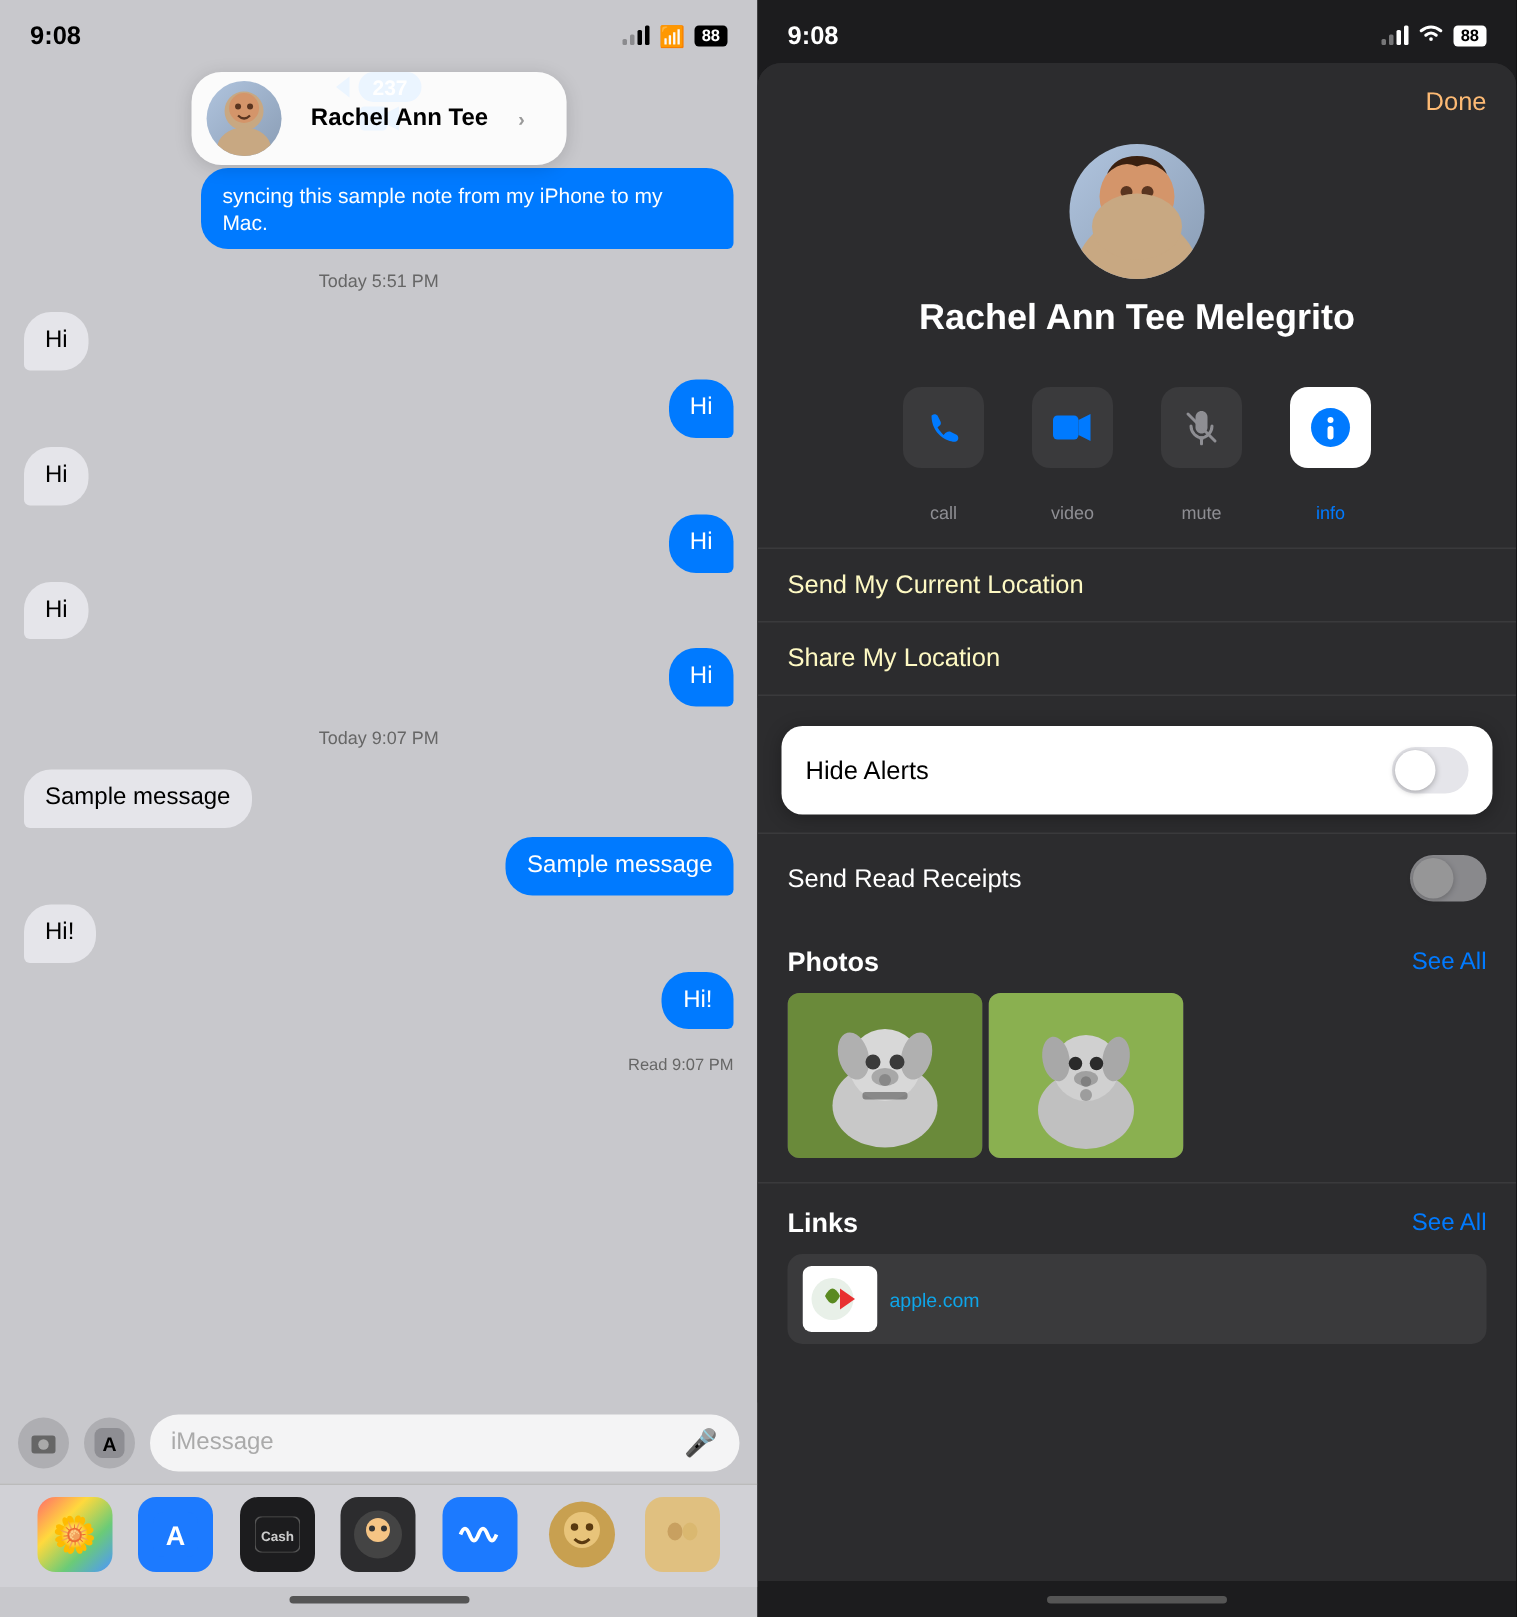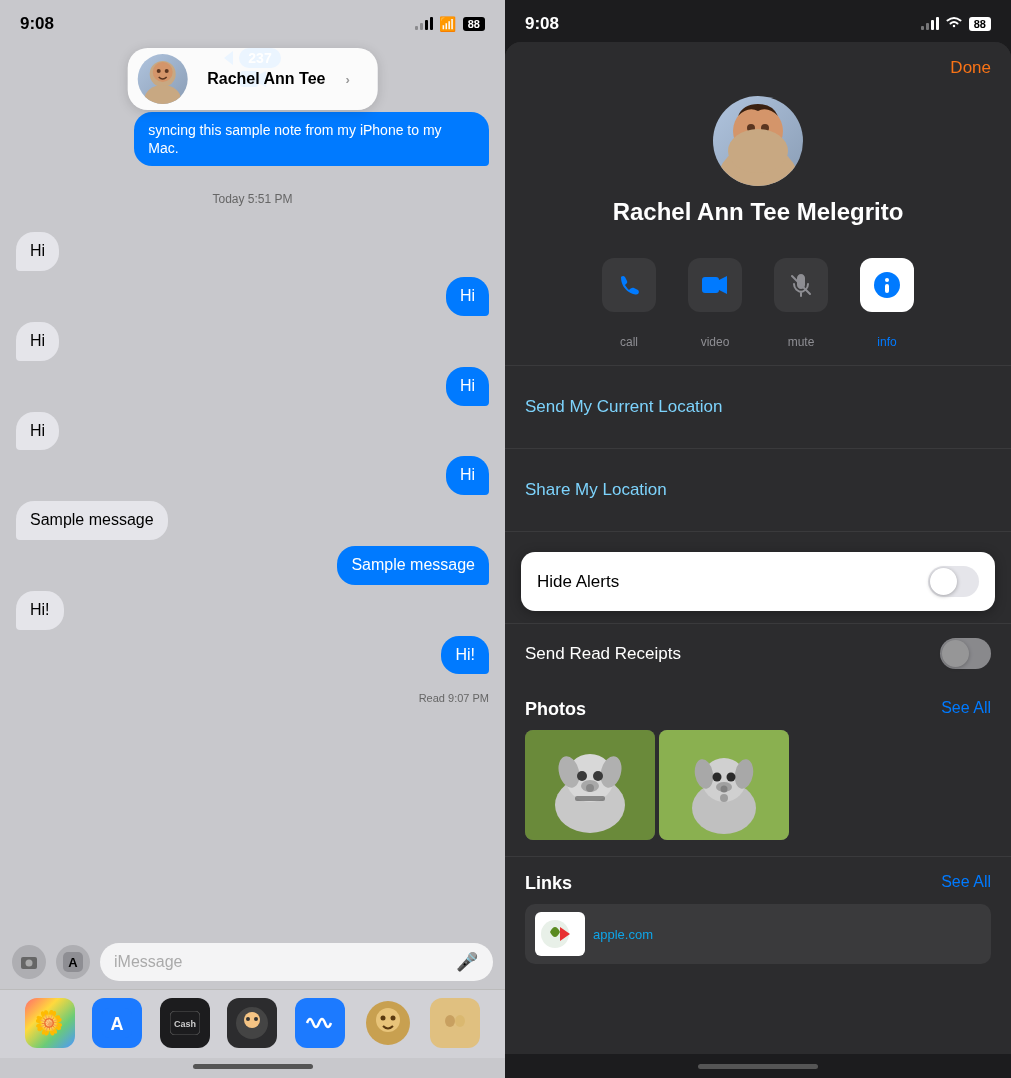--- a/index.html
+++ b/index.html
@@ -139,21 +139,21 @@
       padding: 10px 16px;
       display: flex;
       flex-direction: column;
       gap: 6px;
       overflow: hidden;
     }
     .timestamp-label {
       text-align: center;
       font-size: 12px;
       color: #666;
-      margin: 20px 0;
+      margin: 8px 0;
     }
     .msg-bubble {
       max-width: 75%;
       padding: 9px 14px;
       border-radius: 18px;
       font-size: 16px;
       line-height: 1.3;
     }
     .msg-received {
       background: #e5e5ea;
@@ -298,21 +298,21 @@
       flex-direction: column;
     }
 
     .done-row {
       display: flex;
       justify-content: flex-end;
       padding: 16px 20px 8px;
       background: #2c2c2e;
     }
     .done-btn {
-      color: #f97316;
+      color: #fdba74;
       font-size: 17px;
       font-weight: 400;
     }
 
     .contact-header {
       display: flex;
       flex-direction: column;
       align-items: center;
       padding: 10px 20px 16px;
       background: #2c2c2e;
@@ -366,22 +366,22 @@
     .action-btn-label.highlighted {
       color: #007aff;
     }
 
     
     .location-section {
       background: #2c2c2e;
       padding: 0 0 8px;
     }
     .location-btn {
-      padding: 31px 20px;
-      color: #7dd3fc;
+      padding: 14px 20px;
+      color: #fef9c3;
       font-size: 17px;
       border-top: 0.5px solid #3a3a3c;
     }
     .location-btn:last-child {
       border-bottom: 0.5px solid #3a3a3c;
     }
 
     
     .hide-alerts-card {
       background: #fff;
@@ -431,21 +431,21 @@
       color: #fff;
     }
 
     
     .photos-section {
       padding: 16px 20px 8px;
       background: #2c2c2e;
     }
     .section-header {
       display: flex;
-      align-items: flex-start;
+      align-items: center;
       justify-content: space-between;
       margin-bottom: 10px;
     }
     .section-title {
       font-size: 18px;
       font-weight: 600;
       color: #fff;
     }
     .see-all-btn {
       color: #007aff;
@@ -569,20 +569,21 @@
     <div class="msg-row" style="justify-content:flex-end">
       <div class="msg-bubble msg-sent">Hi</div>
     </div>
     <div class="msg-row" style="justify-content:flex-start">
       <div class="msg-bubble msg-received">Hi</div>
     </div>
     <div class="msg-row" style="justify-content:flex-end">
       <div class="msg-bubble msg-sent">Hi</div>
     </div>
 
+    <div class="timestamp-label">Today 9:07 PM</div>
 
     <div class="msg-row" style="justify-content:flex-start">
       <div class="msg-bubble msg-received">Sample message</div>
     </div>
     <div class="msg-row" style="justify-content:flex-end">
       <div class="msg-bubble msg-sent">Sample message</div>
     </div>
     <div class="msg-row" style="justify-content:flex-start">
       <div class="msg-bubble msg-received">Hi!</div>
     </div>

